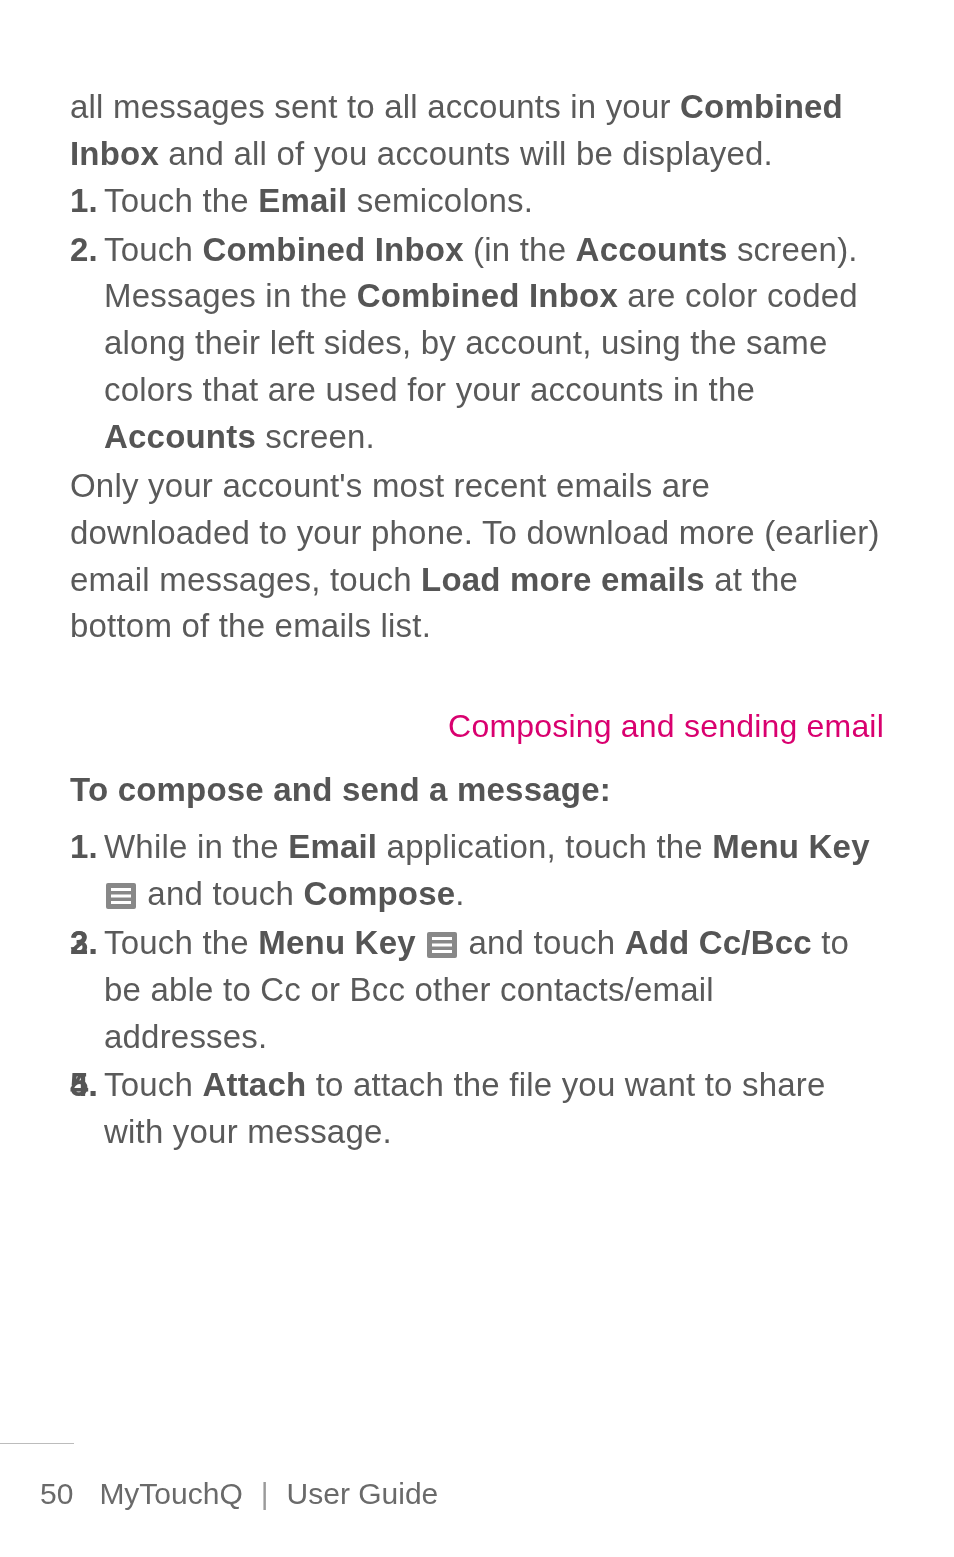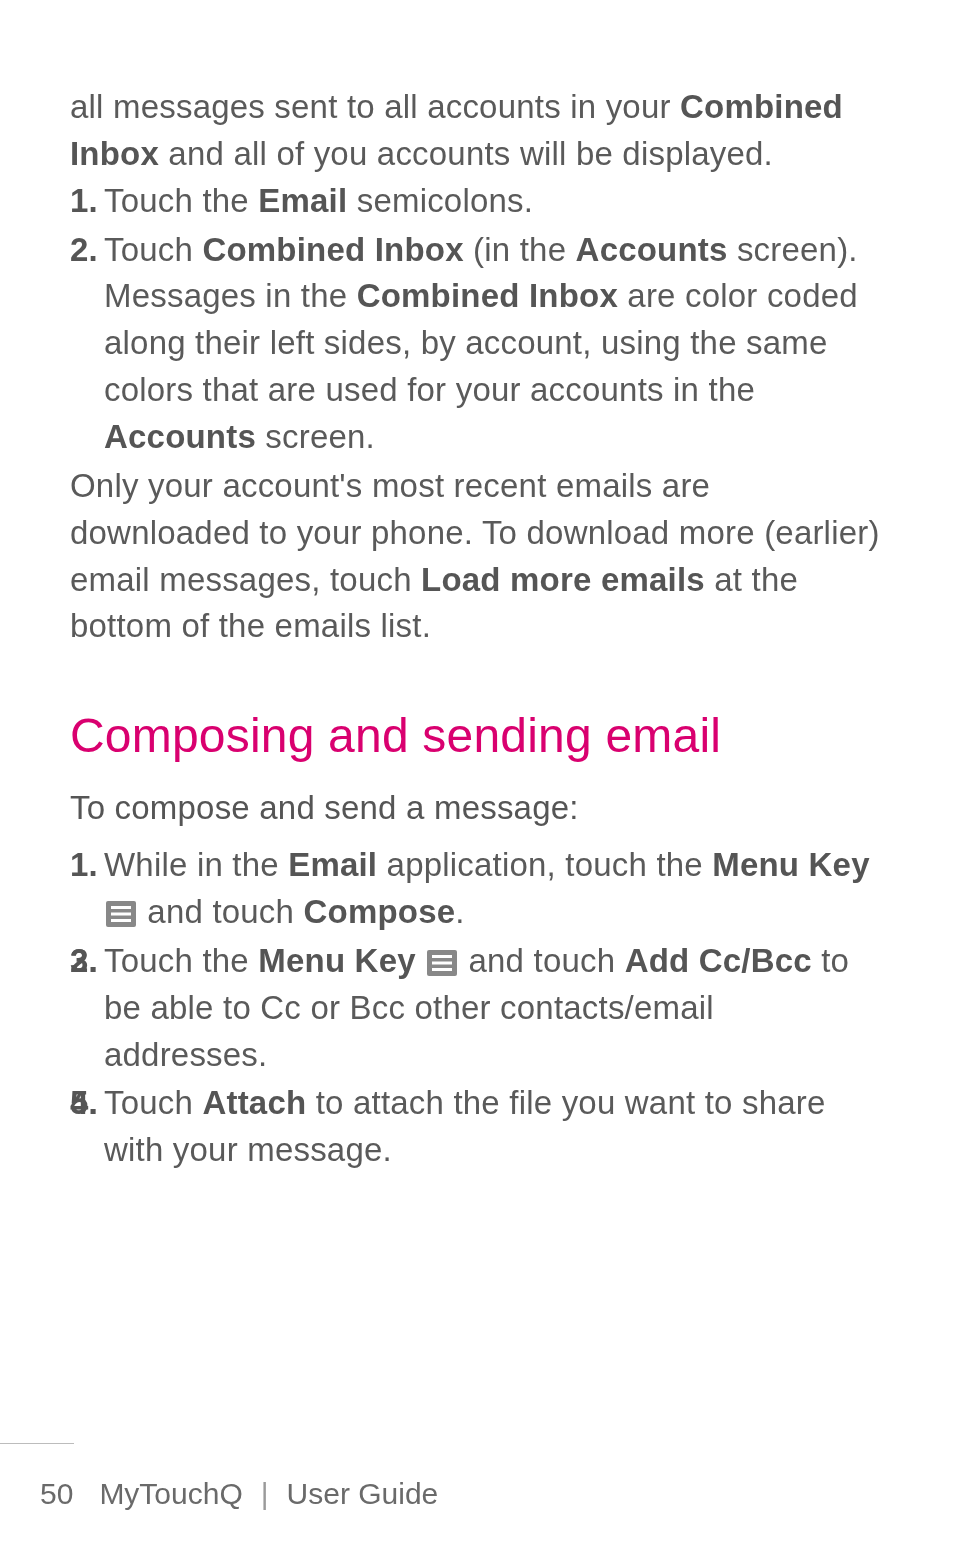--- a/index.html
+++ b/index.html
@@ -15,28 +15,29 @@
     padding: 84px 70px 0 70px;
   }
   p, li {
     font-size: 33px;
     line-height: 1.42;
     letter-spacing: 0.2px;
   }
   .bold { font-weight: 600; color: #555555; }
   .section-heading {
     color: #d9006f;
-    font-size: 48px;
+    font-size: 32px;
     font-weight: 400;
     margin-top: 58px;
     margin-bottom: 22px;
     letter-spacing: 0.2px;
+    text-align: right;
   }
   .sub-heading {
-    font-weight: 400;
+    font-weight: 700;
     font-size: 33px;
     color: #555555;
     margin-bottom: 10px;
   }
   ol {
     list-style: none;
     padding-left: 0;
     margin-left: 0;
   }
   ol > li {

